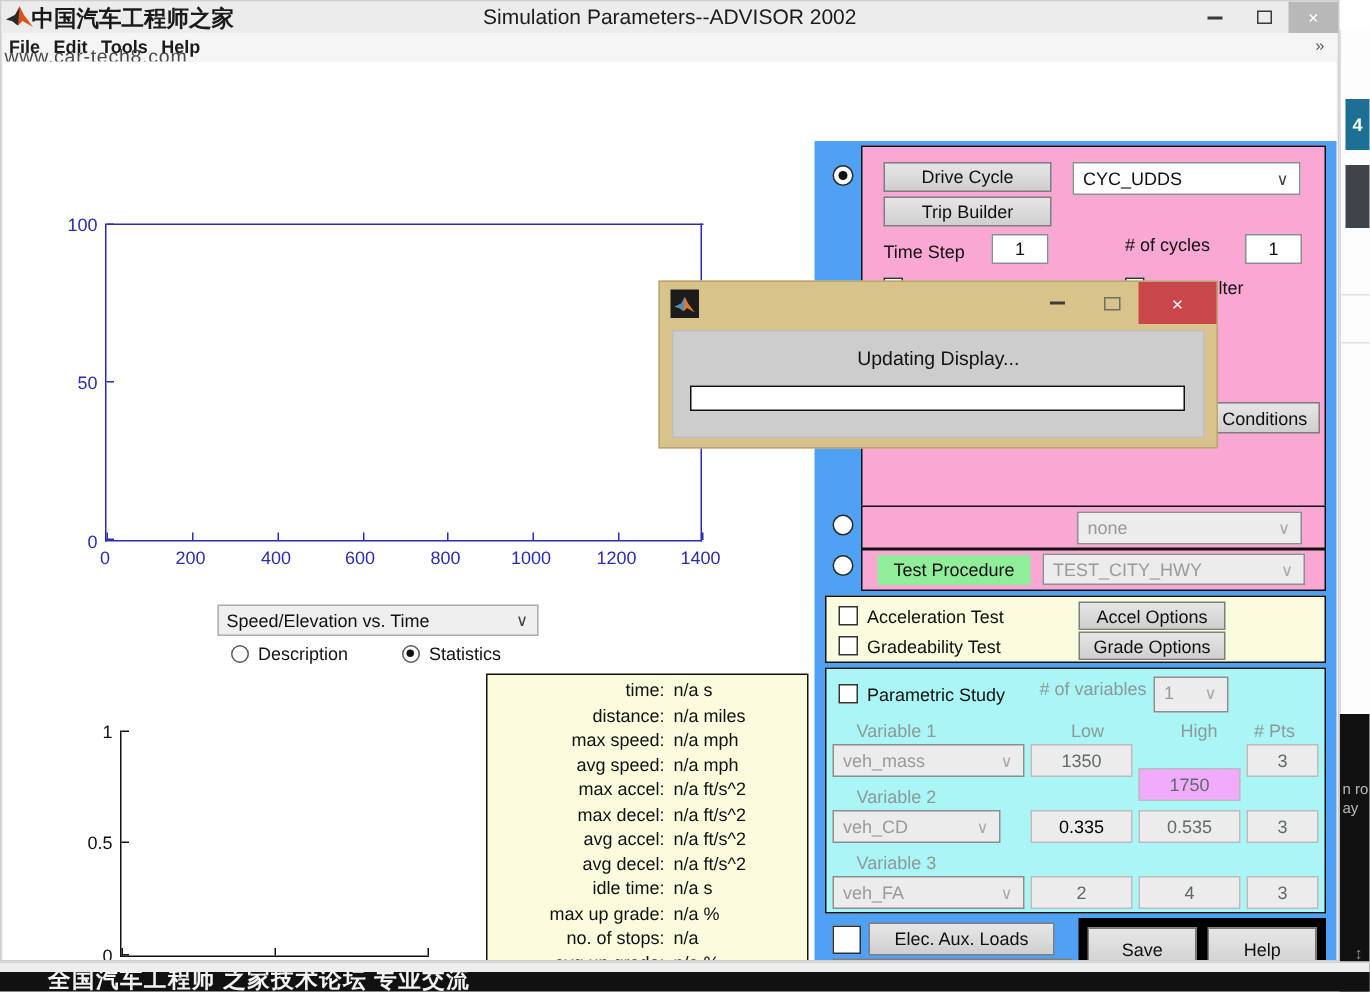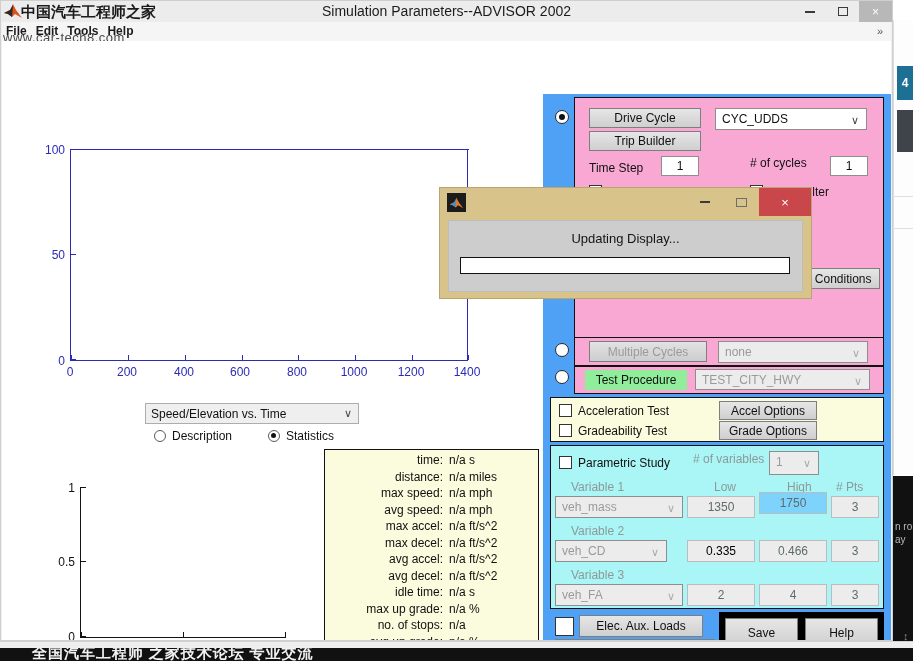--- a/index.html
+++ b/index.html
@@ -280,21 +280,20 @@
         <div class="edit" style="position:absolute;left:255px;top:58px;width:38px;height:20px">1</div>
         <span class="chk" style="left:14px;top:87px"></span>
         <div class="lab" style="left:33px;top:87px">SOC Correction</div>
         <span class="chk" style="left:175px;top:87px"></span>
         <div class="lab" style="left:194px;top:87px">Cycle Filter</div>
         <div class="btn" style="position:absolute;left:200px;top:170px;width:105px;height:21px">Initial Conditions</div>
       </div>
 
       <span class="radio2" style="left:12px;top:249px"></span>
       <div class="grpgreen" style="left:31px;top:243px;width:310px;height:29px">
-        <div class="btn dis" style="position:absolute;left:14px;top:3px;width:118px;height:21px">Multiple Cycles</div>
         <div class="combo dis" style="position:absolute;left:143px;top:3px;width:150px;height:22px">
           <span>none</span>
           <span class="cv">∨</span>
         </div>
       </div>
 
       <span class="radio2" style="left:12px;top:276px"></span>
       <div class="grpgreen" style="left:31px;top:272px;width:310px;height:28px">
         <div class="btn dis" style="position:absolute;left:10px;top:3px;width:102px;height:20px;background:#90ee9b;border:none;color:#101010">Test Procedure</div>
         <div class="combo dis" style="position:absolute;left:120px;top:2px;width:175px;height:21px">
@@ -324,30 +323,30 @@
         <div class="lab dis" style="left:20px;top:34px">Variable 1</div>
         <div class="lab dis" style="left:163px;top:34px">Low</div>
         <div class="lab dis" style="left:236px;top:34px">High</div>
         <div class="lab dis" style="left:285px;top:34px"># Pts</div>
 
         <div class="combo dis" style="position:absolute;left:4px;top:50px;width:128px;height:22px">
           <span>veh_mass</span>
           <span class="cv">∨</span>
         </div>
         <div class="edit" style="position:absolute;left:136px;top:50px;width:68px;height:22px;background:#ececec;color:#5f6b6b;border-color:#bcbcbc">1350</div>
-        <div class="edit" style="position:absolute;left:208px;top:46px;width:68px;height:22px;background:#7dd3fc;color:#5f6b6b;border-color:#bcbcbc">1750</div>
+        <div class="edit" style="position:absolute;left:208px;top:66px;width:68px;height:22px;background:#f0abfc;color:#5f6b6b;border-color:#bcbcbc">1750</div>
         <div class="edit" style="position:absolute;left:280px;top:50px;width:48px;height:22px;background:#ececec;color:#5f6b6b;border-color:#bcbcbc">3</div>
 
         <div class="lab dis" style="left:20px;top:78px">Variable 2</div>
         <div class="combo dis" style="position:absolute;left:4px;top:94px;width:112px;height:22px">
           <span>veh_CD</span>
           <span class="cv">∨</span>
         </div>
         <div class="edit" style="position:absolute;left:136px;top:94px;width:68px;height:22px;background:#ececec;color:#000000;border-color:#bcbcbc">0.335</div>
-        <div class="edit" style="position:absolute;left:208px;top:94px;width:68px;height:22px;background:#ececec;color:#5f6b6b;border-color:#bcbcbc">0.466</div>
+        <div class="edit" style="position:absolute;left:208px;top:94px;width:68px;height:22px;background:#ececec;color:#5f6b6b;border-color:#bcbcbc">0.535</div>
         <div class="edit" style="position:absolute;left:280px;top:94px;width:48px;height:22px;background:#ececec;color:#5f6b6b;border-color:#bcbcbc">3</div>
 
         <div class="lab dis" style="left:20px;top:122px">Variable 3</div>
         <div class="combo dis" style="position:absolute;left:4px;top:138px;width:128px;height:22px">
           <span>veh_FA</span>
           <span class="cv">∨</span>
         </div>
         <div class="edit" style="position:absolute;left:136px;top:138px;width:68px;height:22px;background:#ececec;color:#5f6b6b;border-color:#bcbcbc">2</div>
         <div class="edit" style="position:absolute;left:208px;top:138px;width:68px;height:22px;background:#ececec;color:#5f6b6b;border-color:#bcbcbc">4</div>
         <div class="edit" style="position:absolute;left:280px;top:138px;width:48px;height:22px;background:#ececec;color:#5f6b6b;border-color:#bcbcbc">3</div>

